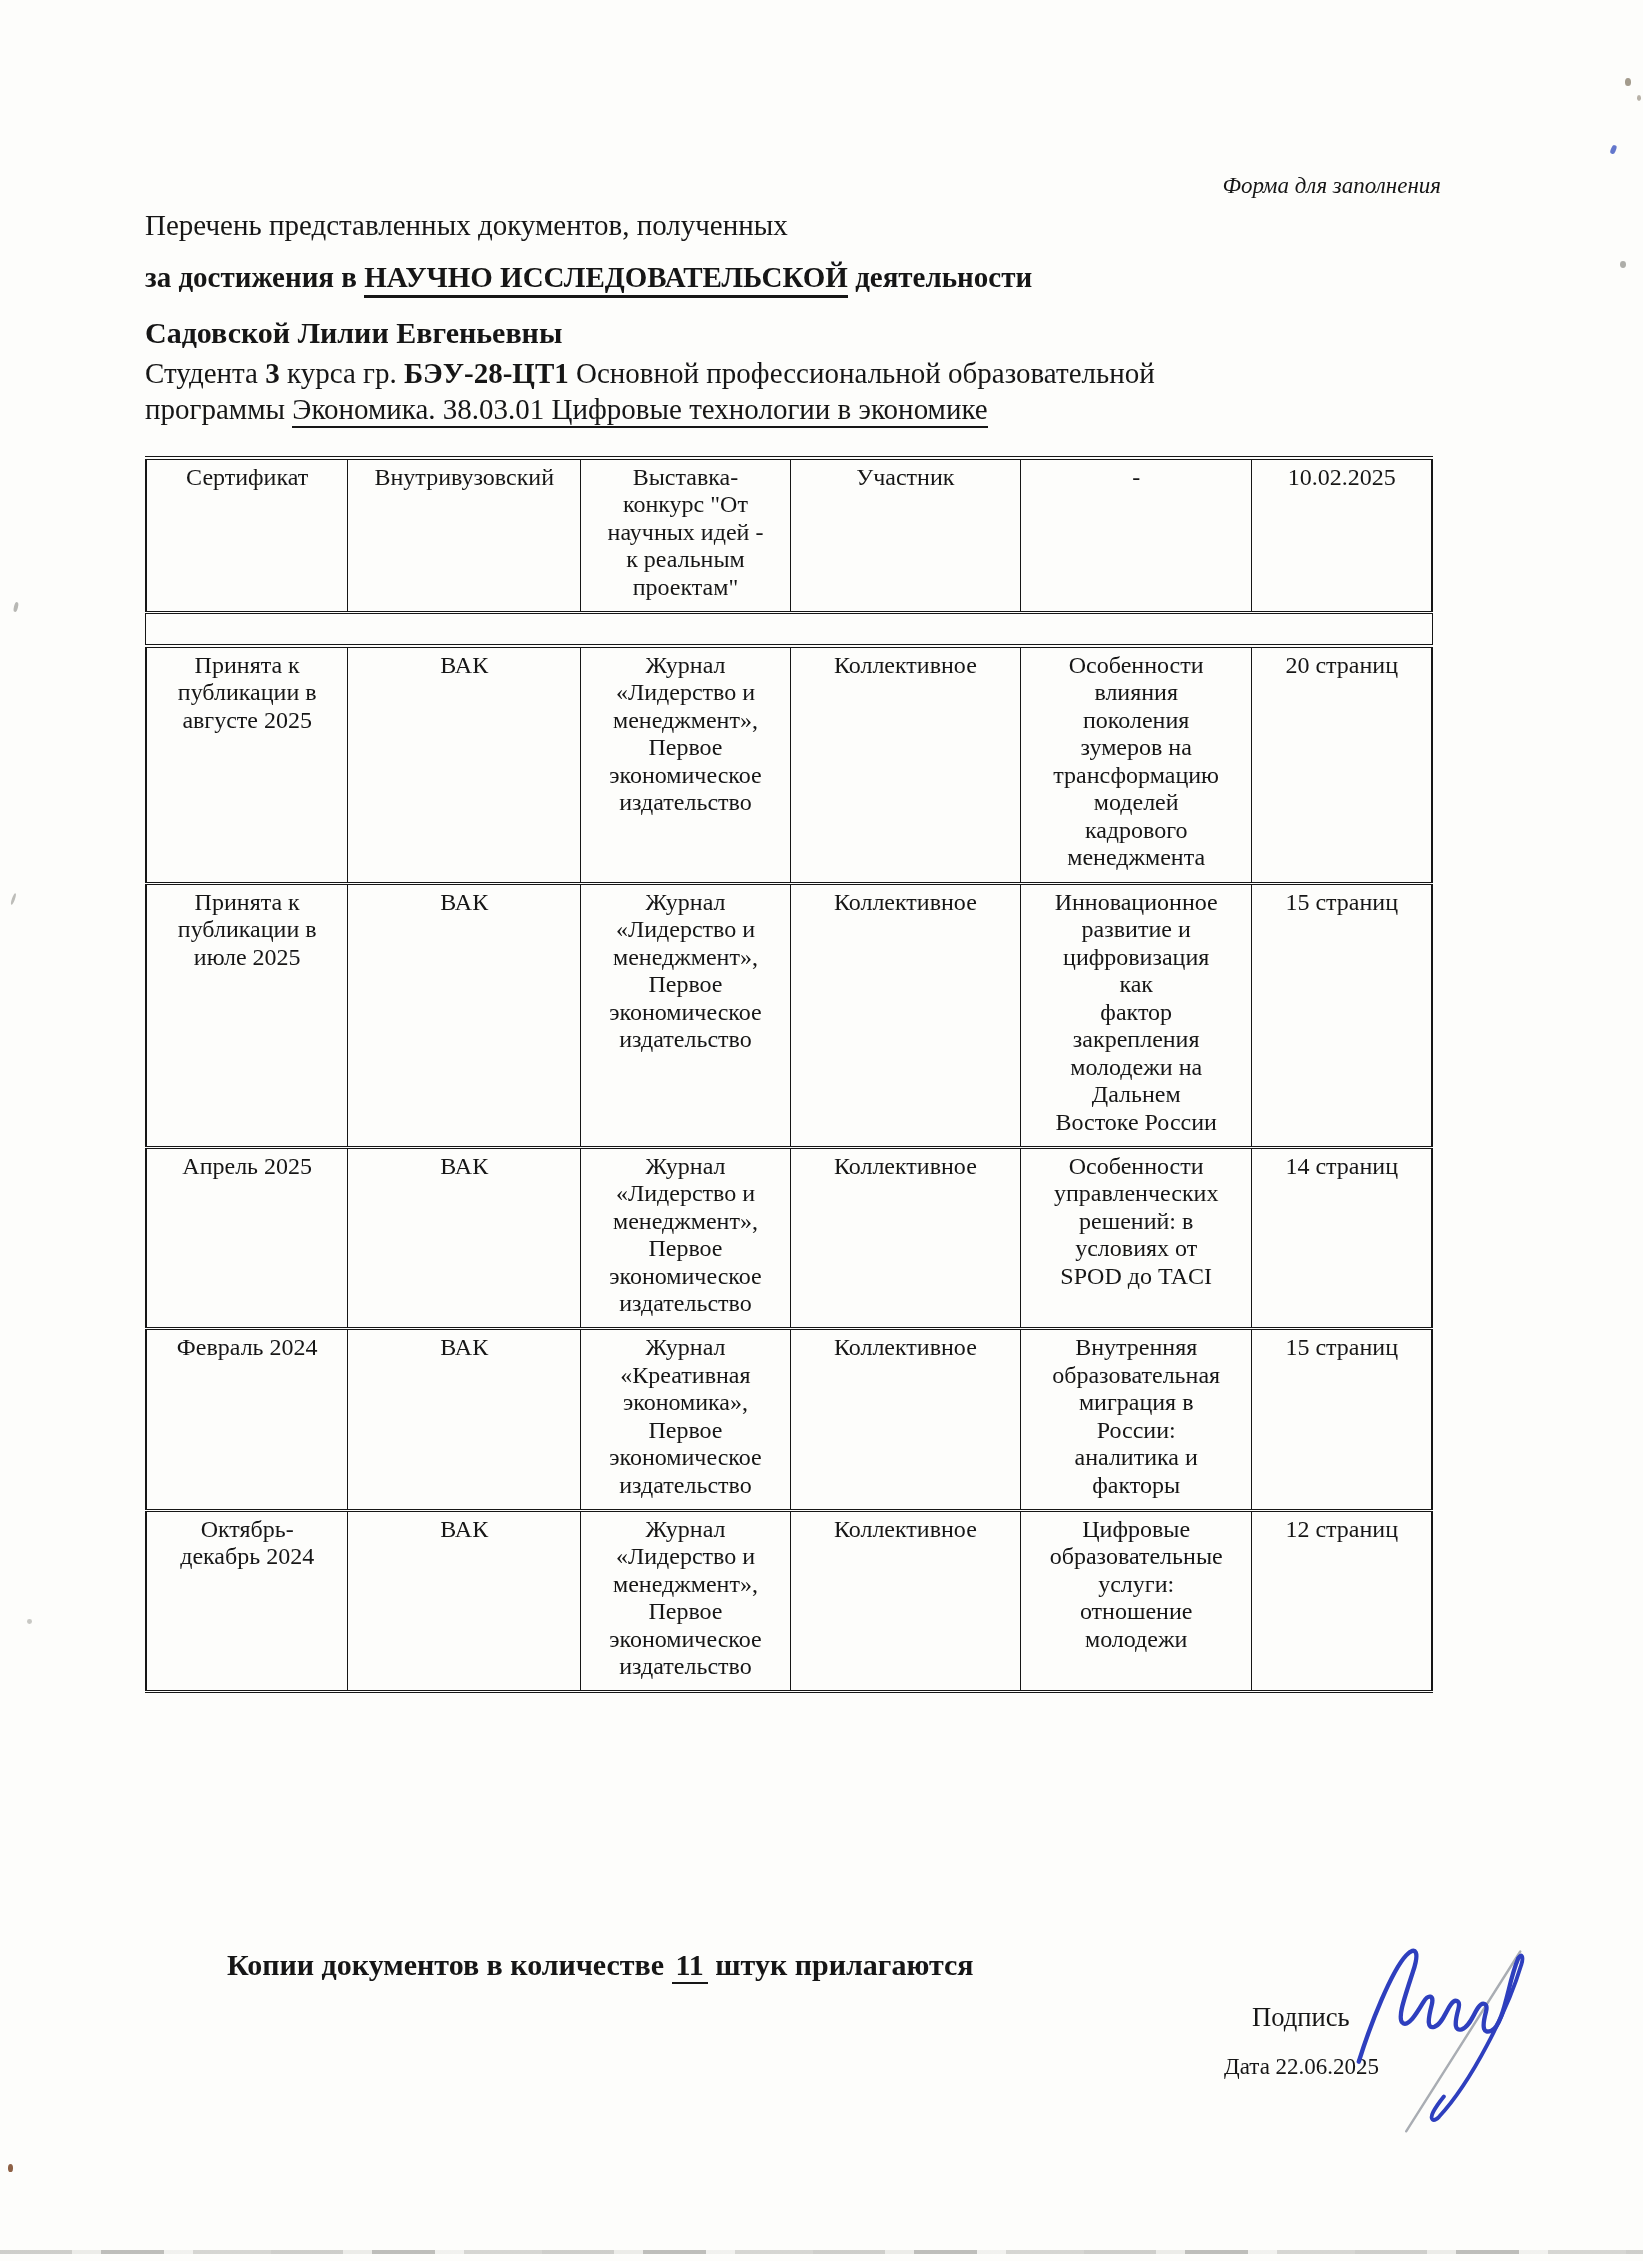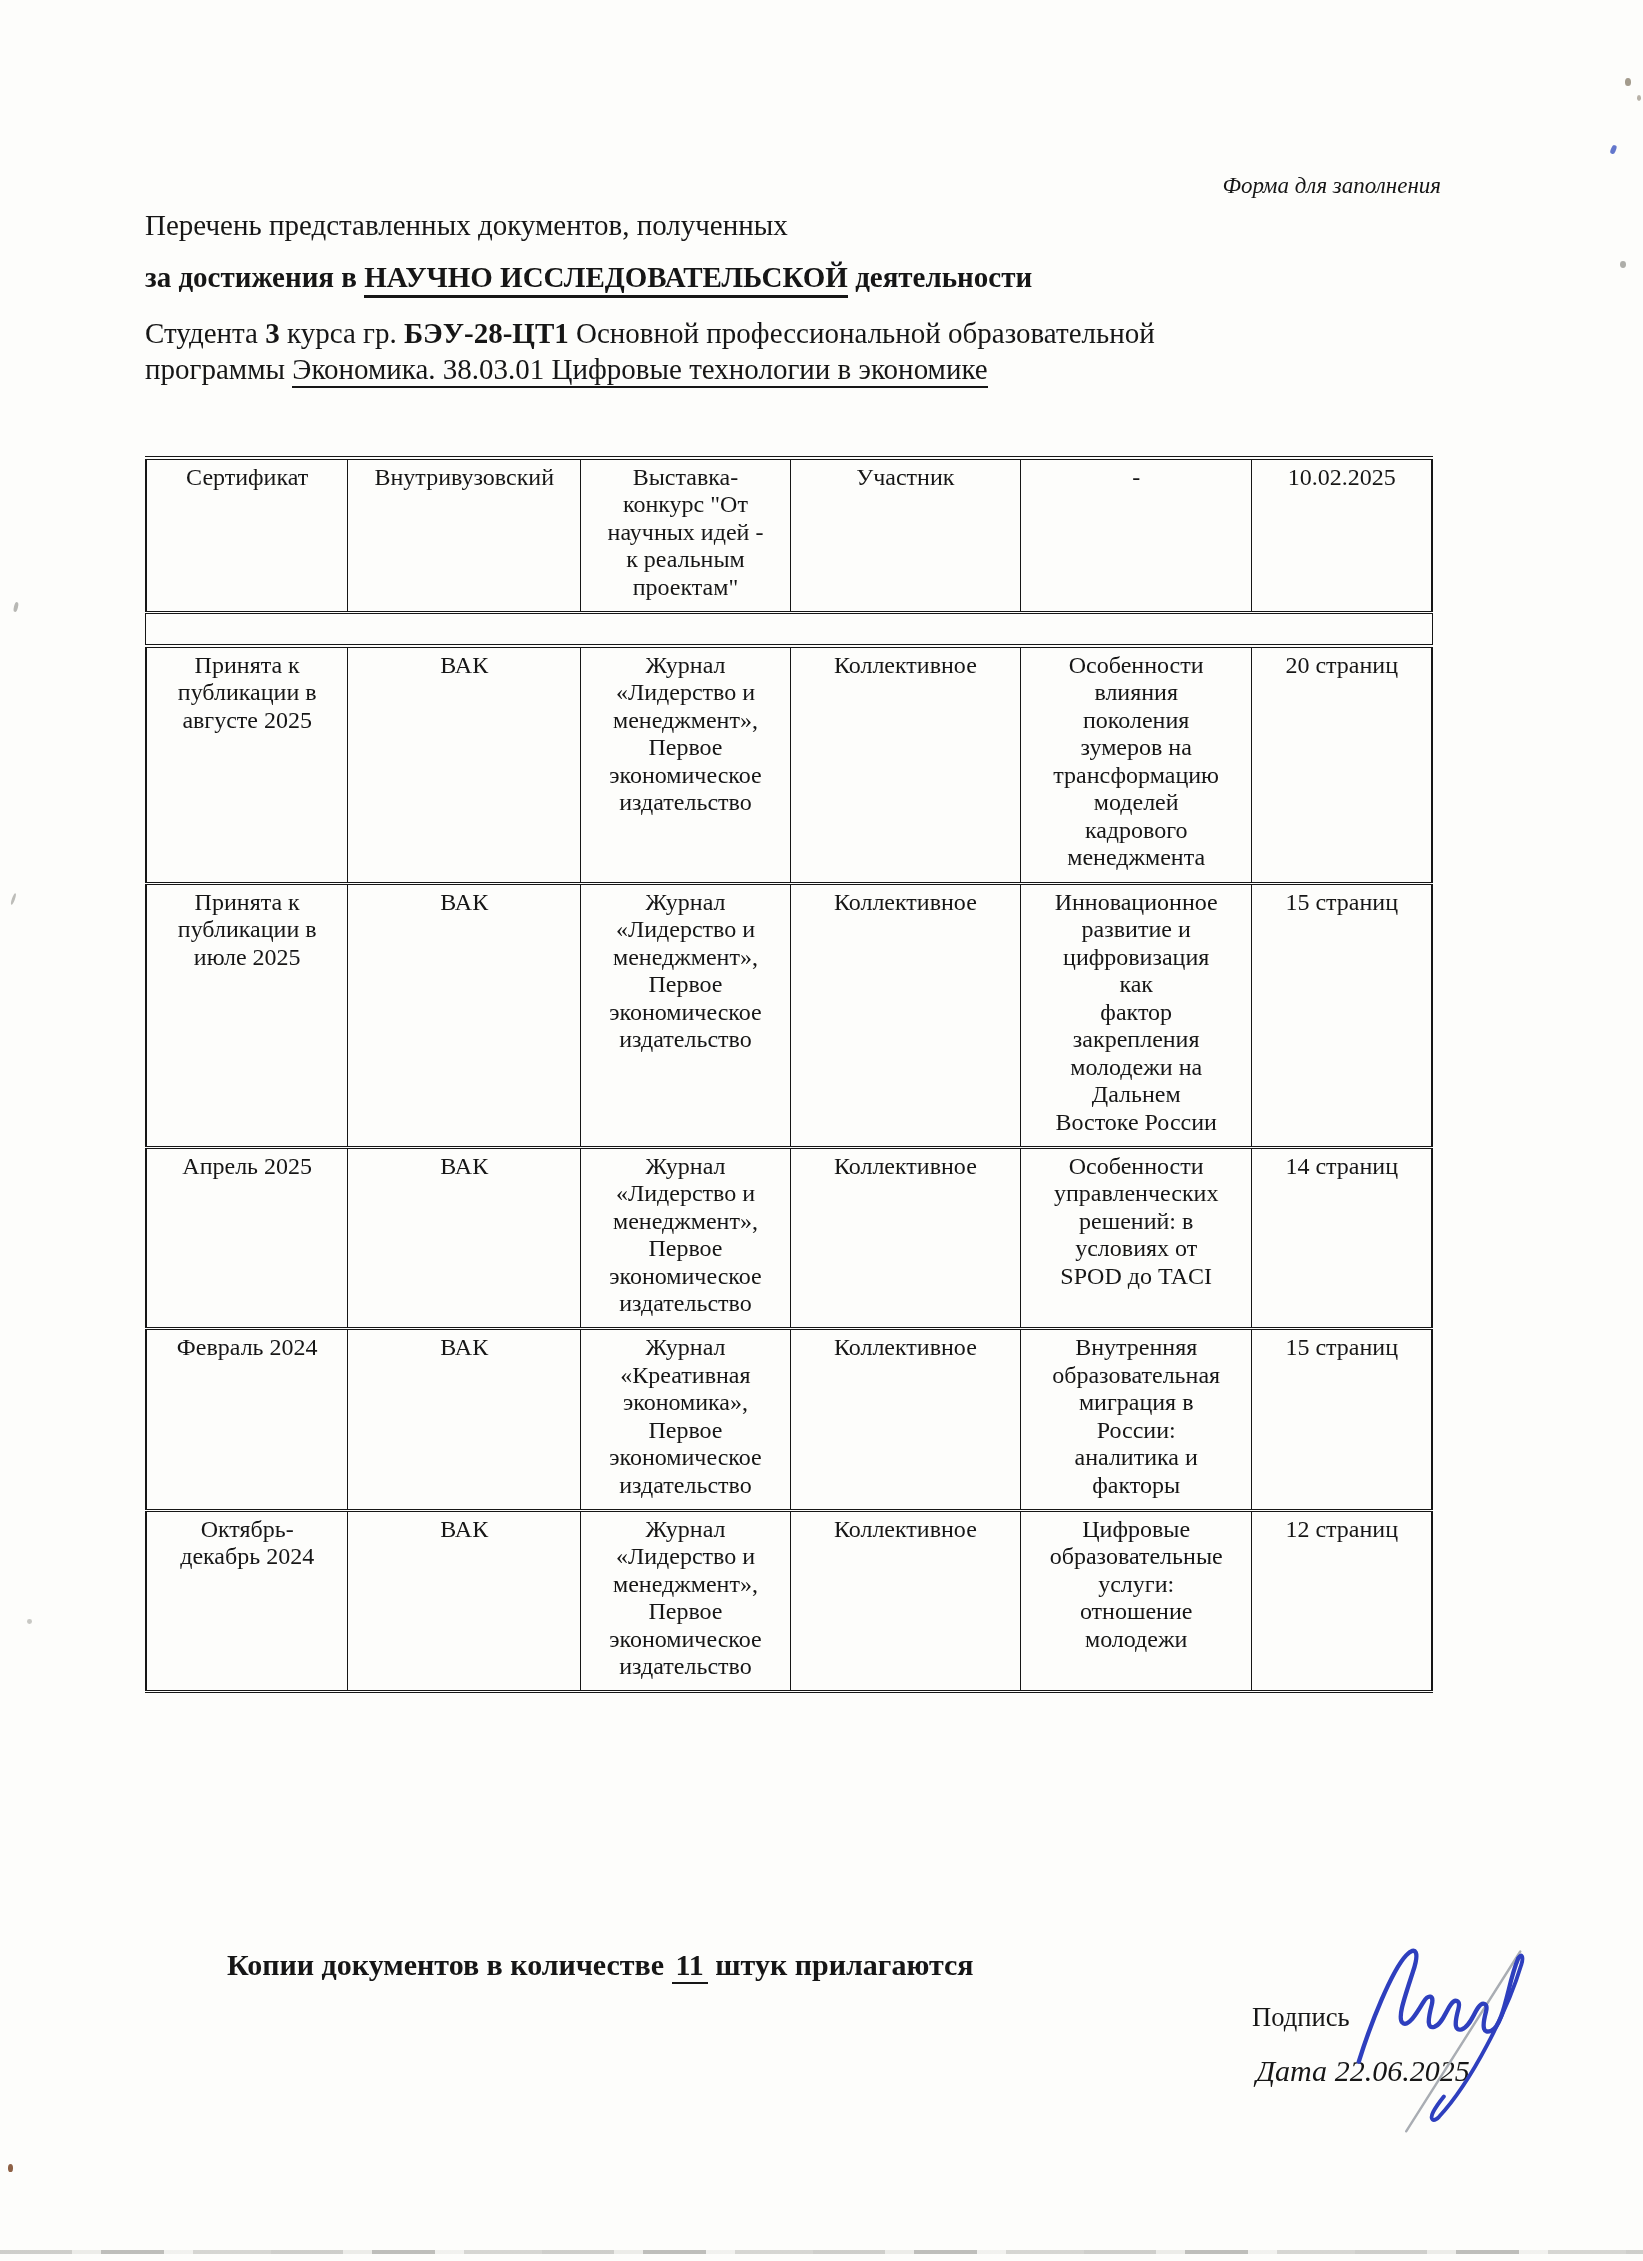--- a/index.html
+++ b/index.html
@@ -25,21 +25,21 @@
     border-bottom:3.9px double #161616;white-space:pre-line;
   }
   .doc-table td{
     font-size:24px;line-height:27.5px;vertical-align:top;text-align:center;
     padding:3.9px 4.8px 9.7px;border:1.4px solid #161616;border-top:3.4px double #161616;white-space:pre-line;
   }
   .table-gap{height:30px;border-left:1.9px solid #161616;border-right:1.9px solid #161616;}
   .copies{position:absolute;left:227px;top:1948px;font-size:30px;font-weight:bold;white-space:nowrap;text-align:right;}
   .copies .num{border-bottom:2.4px solid #161616;padding:0 3.9px 1px;}
   .sig-label{position:absolute;left:1252px;top:2002px;font-size:26.6px;}
-  .sig-date{position:absolute;left:1256px;top:2054px;font-size:30px;font-style:italic;}
+  .sig-date{position:absolute;left:1224px;top:2054px;font-size:23px;}
   .signature-svg{position:absolute;left:1348px;top:1937px;}
   .scan-edge{
     position:absolute;left:0;top:2250px;width:1643px;height:4.3px;opacity:.85;
     background:repeating-linear-gradient(90deg,#c6c6c2 0 72px,#e9e9e5 72px 101px,#b3b3af 101px 164px,#efefec 164px 193px,#cfcfcb 193px 271px);
   }
   .speck{position:absolute;border-radius:50%;}
   .sp1{top:78px;left:1625px;width:5.8px;height:7.7px;background:#8c8272;opacity:.8;}
   .sp2{top:95px;left:1637px;width:4.3px;height:5.8px;background:#9a9followup;background:#9a9284;opacity:.7;}
   .sp3{top:145px;left:1611px;width:4.8px;height:8.7px;background:#3c55c0;opacity:.8;transform:rotate(22deg);border-radius:40%;}
   .sp4{top:261px;left:1620px;width:6.3px;height:7.2px;background:#8b8b86;opacity:.7;}
@@ -51,20 +51,21 @@
 </head>
 <body>
 
 <div class="page">
 
   <div class="form-note">Форма для заполнения</div>
 
   <div class="titles">
     <div class="t1">Перечень представленных документов, полученных</div>
     <div class="t2"><span>за достижения в </span><span class="u-heavy">НАУЧНО ИССЛЕДОВАТЕЛЬСКОЙ</span><span> деятельности</span></div>
+    <div class="t3">Садовской Лилии Евгеньевны</div>
     <div class="t4"><span>Студента </span><b>3</b><span> курса  гр. </span><b>БЭУ-28-ЦТ1</b><span> Основной профессиональной образовательной</span></div>
     <div class="t5"><span>программы </span><span class="u-mid">Экономика. 38.03.01 Цифровые технологии в экономике</span></div>
   </div>
 
   <div class="tables">
 
     <table class="doc-table">
       <colgroup>
         <col style="width:15.7%">
           <col style="width:18.1%">

